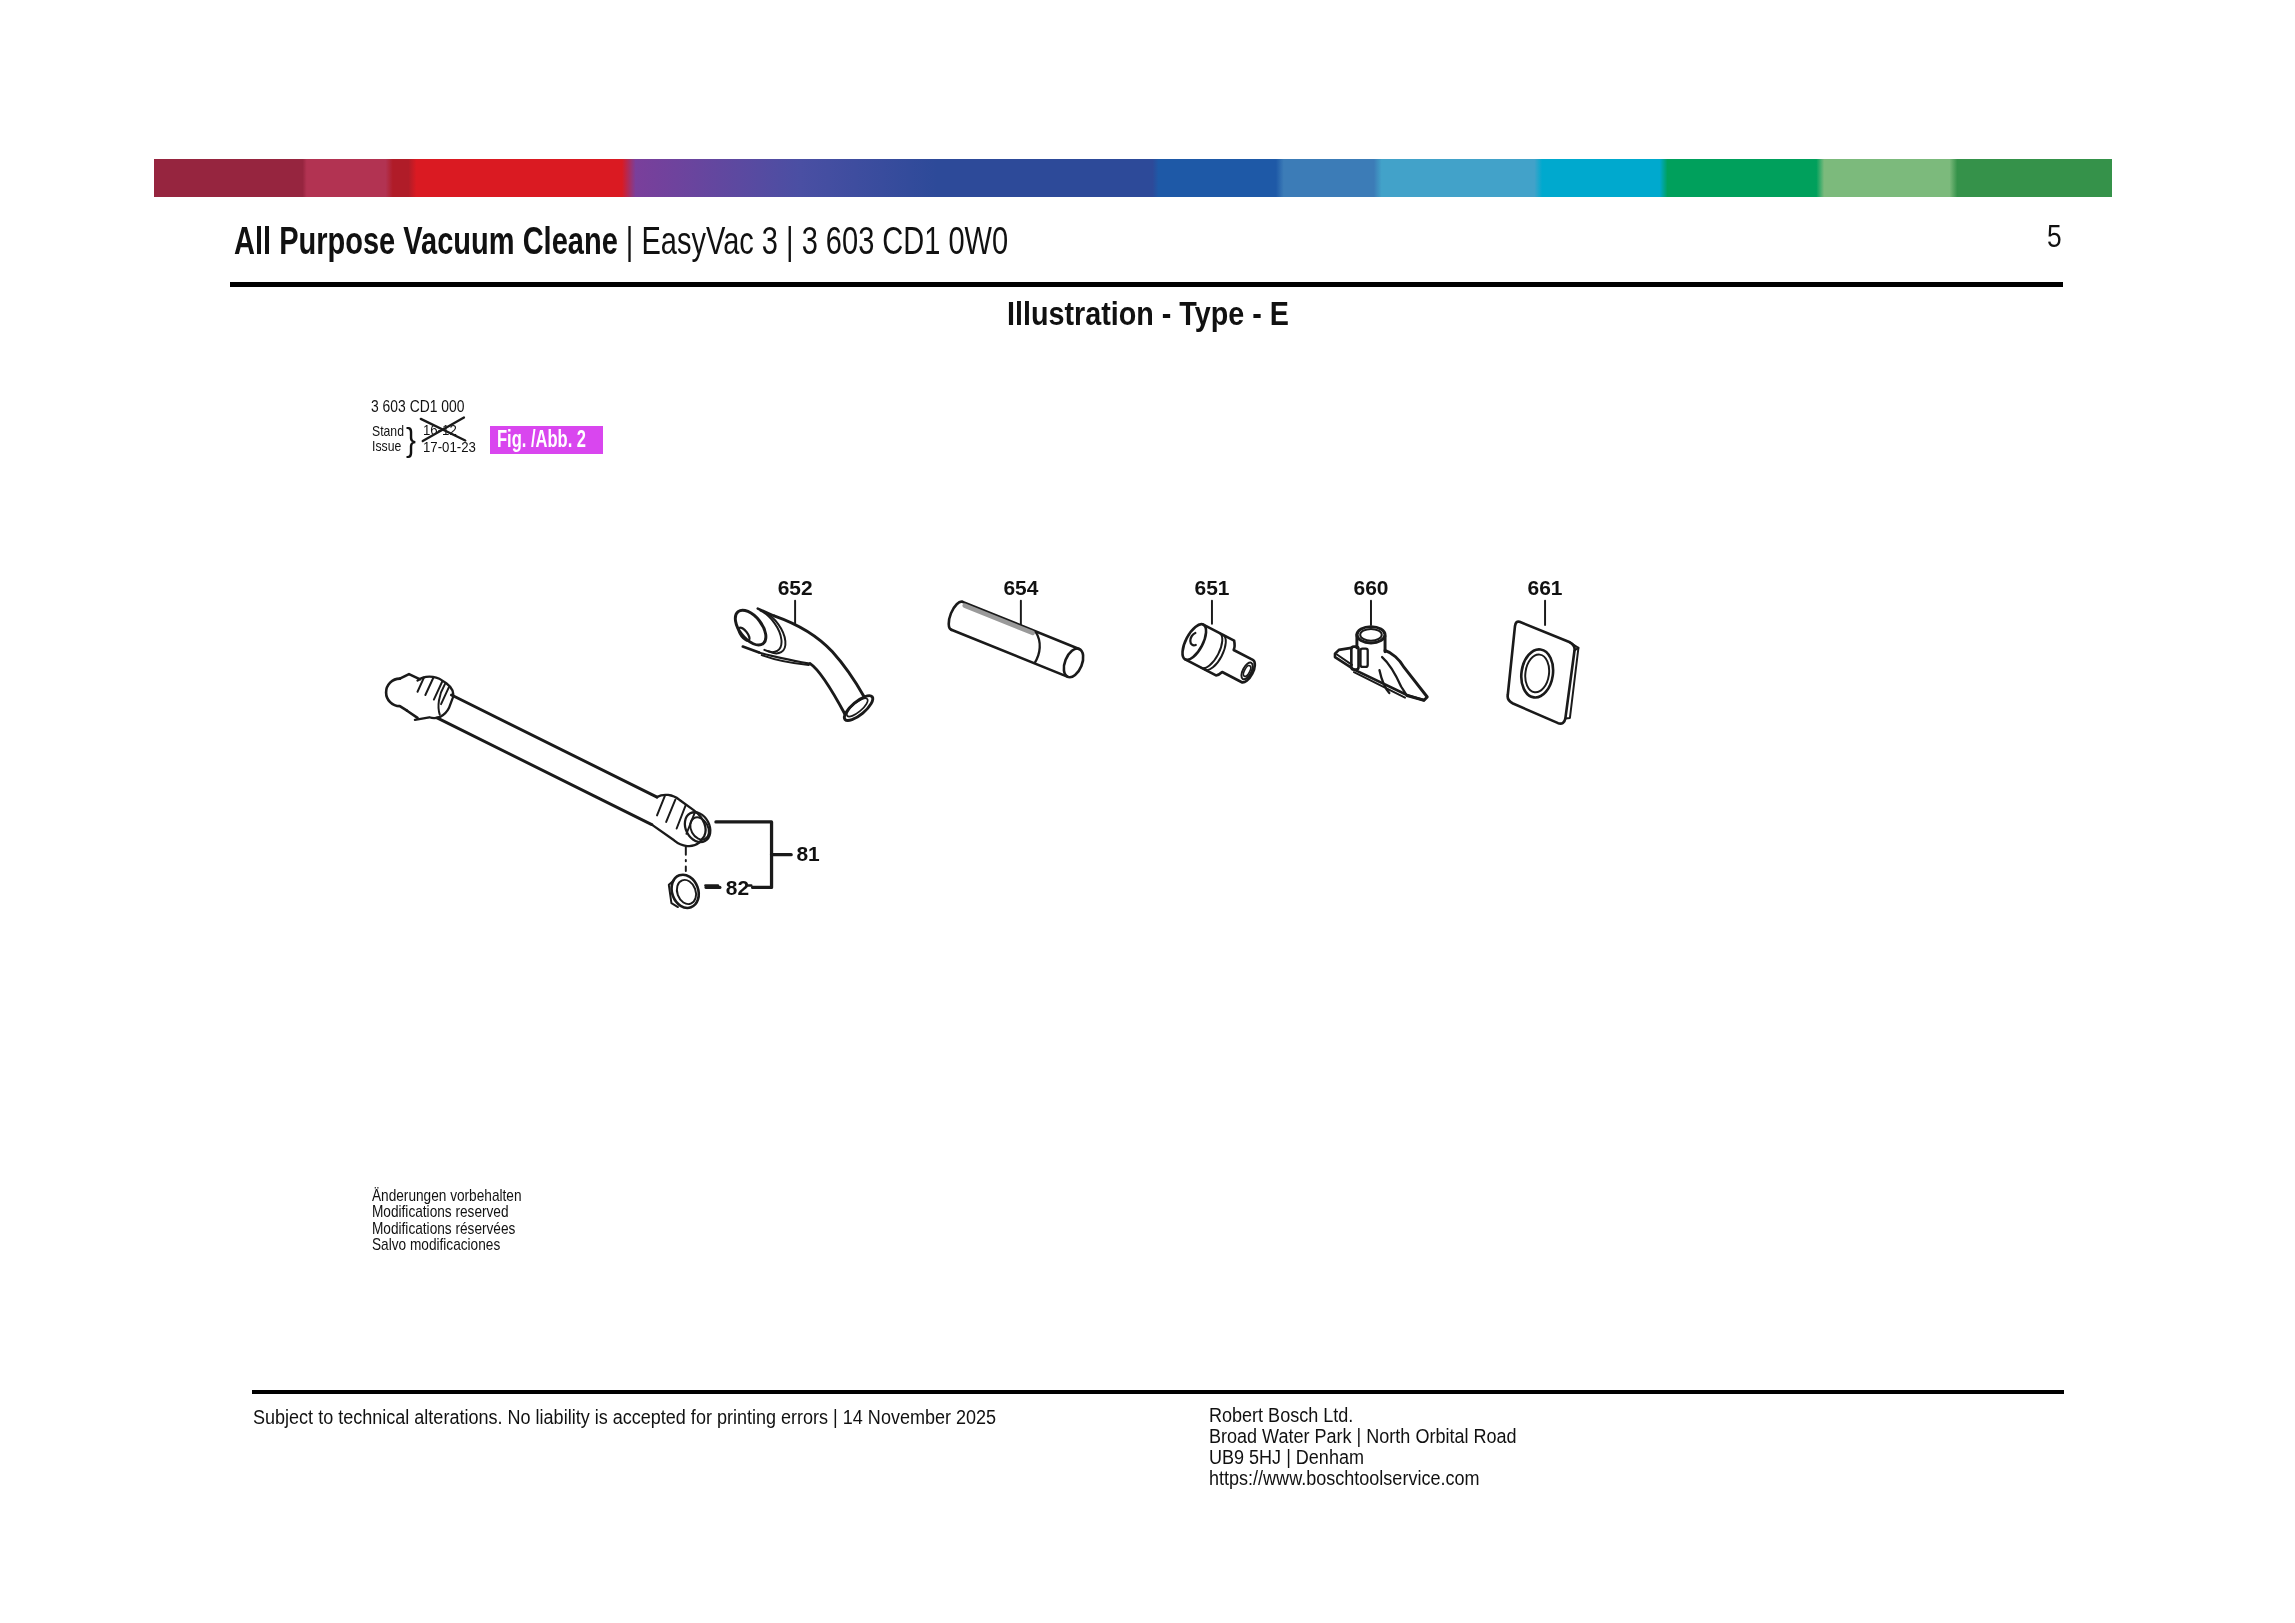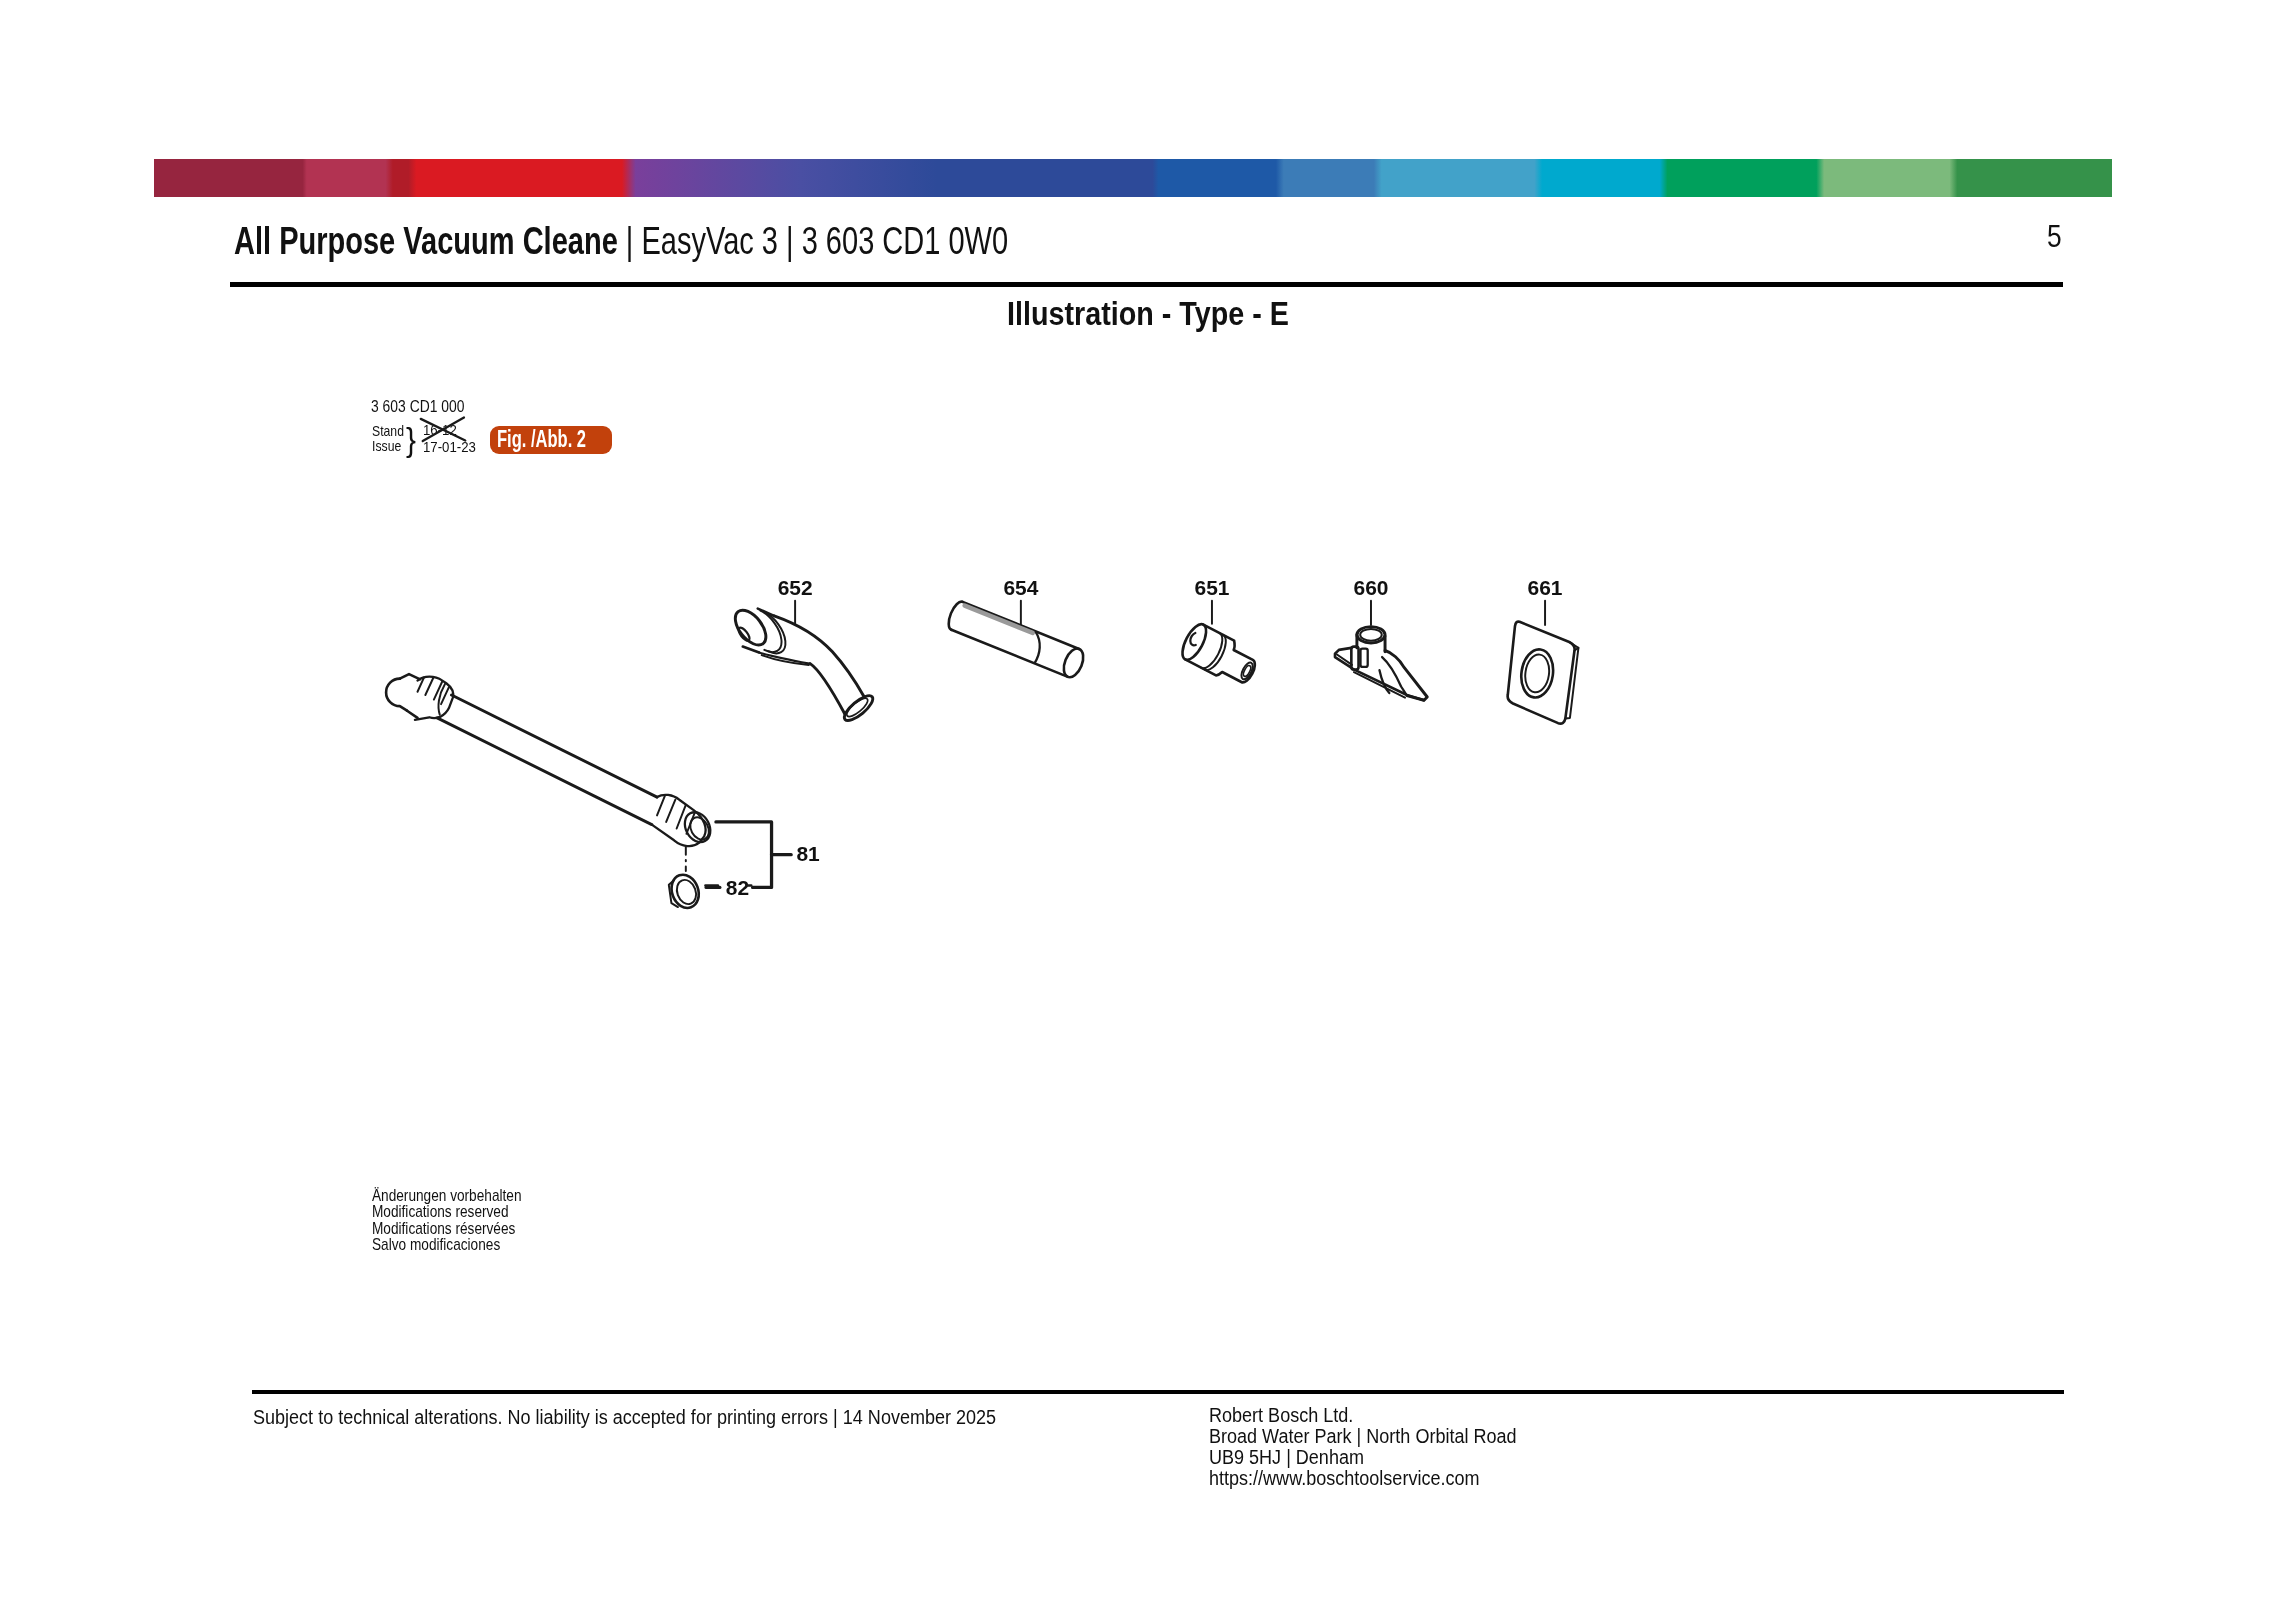--- a/index.html
+++ b/index.html
@@ -34,22 +34,22 @@
 <div class="abs" id="hrule" style="left:230px;top:282px;width:1833px;height:4.6px;background:#000;"></div>
 
 <div class="abs" id="title" style="left:0px;top:293px;width:2295px;text-align:center;font-size:33px;font-weight:bold;line-height:42px;"><span style="display:inline-block;transform:scaleX(0.87);transform-origin:center top;">Illustration - Type - E</span></div>
 
 <div class="abs" style="left:371px;top:397px;font-size:15.7px;line-height:19.6px;transform:scaleX(0.886);transform-origin:left top;">3 603 CD1 000</div>
 <div class="abs" style="left:372px;top:424px;font-size:14.4px;line-height:14.4px;transform:scaleX(0.85);transform-origin:left top;">Stand</div>
 <div class="abs" style="left:372px;top:439px;font-size:14.4px;line-height:14.4px;transform:scaleX(0.85);transform-origin:left top;">Issue</div>
 <div class="abs" style="left:406px;top:422px;font-size:35px;line-height:35px;font-weight:normal;transform:scale(0.85,0.95);transform-origin:left top;">}</div>
 <div class="abs" id="oldissue" style="left:423px;top:422px;font-size:15px;line-height:15px;transform:scaleX(0.88);transform-origin:left top;">16-12</div>
 <div class="abs" style="left:423px;top:439px;font-size:15px;line-height:15px;transform:scaleX(0.88);transform-origin:left top;">17-01-23</div>
-<div class="abs" id="figbox" style="left:490px;top:426px;width:122px;height:27.5px;background:#c2410c;color:#fff;
-     font-size:23.6px;font-weight:bold;text-align:left;line-height:27px;border-radius:9px;"><span style="display:inline-block;transform:scaleX(0.70);transform-origin:left top;white-space:nowrap;margin-left:7.2px;">Fig. /Abb. 2</span></div>
+<div class="abs" id="figbox" style="left:490px;top:426px;width:113px;height:27.5px;background:#d946ef;color:#fff;
+     font-size:23.6px;font-weight:bold;text-align:left;line-height:27px;"><span style="display:inline-block;transform:scaleX(0.70);transform-origin:left top;white-space:nowrap;margin-left:7.2px;">Fig. /Abb. 2</span></div>
 
 <svg class="abs" style="left:0;top:0" width="2295" height="1623" viewBox="0 0 3507 2480" fill="none" stroke="#1a1a1a" stroke-width="4" stroke-linecap="round" stroke-linejoin="round">
 
   <g stroke-width="3.5">
     <path d="M 643 640 L 711 673"></path>
     <path d="M 646 674 L 709 638"></path>
   </g>
 
   <g stroke="none" fill="#111" font-family="Liberation Sans, sans-serif" font-size="32px" font-weight="bold" text-anchor="middle">
     <text x="1215" y="909">652</text>

